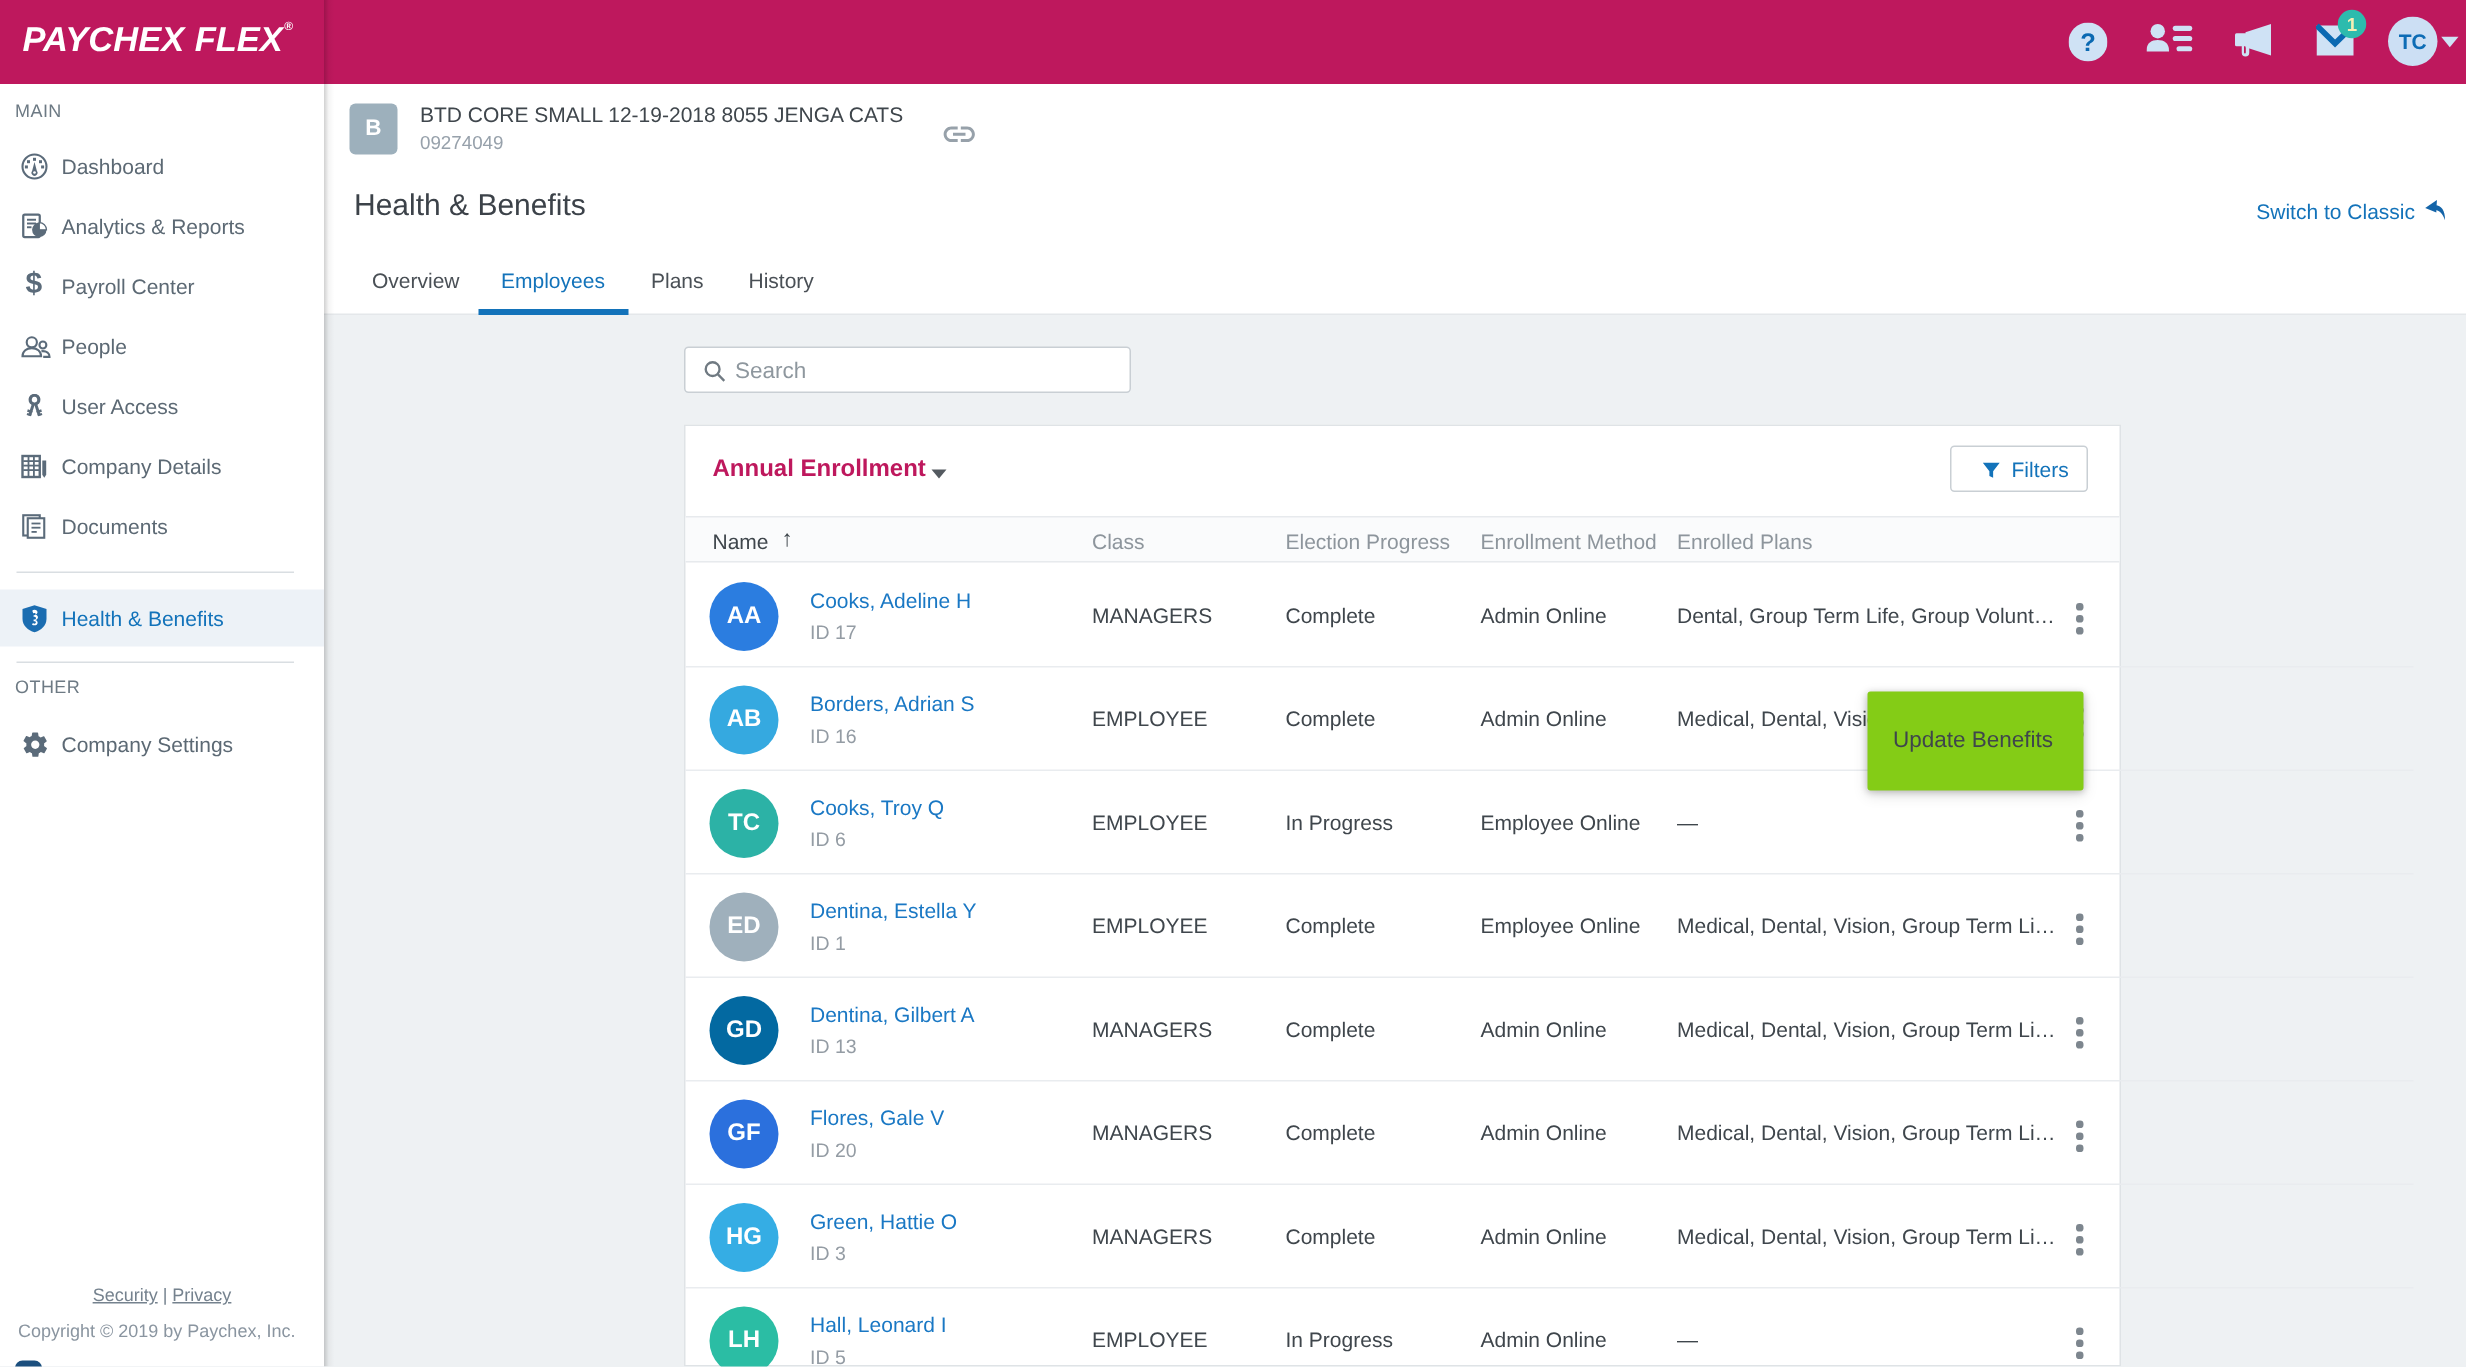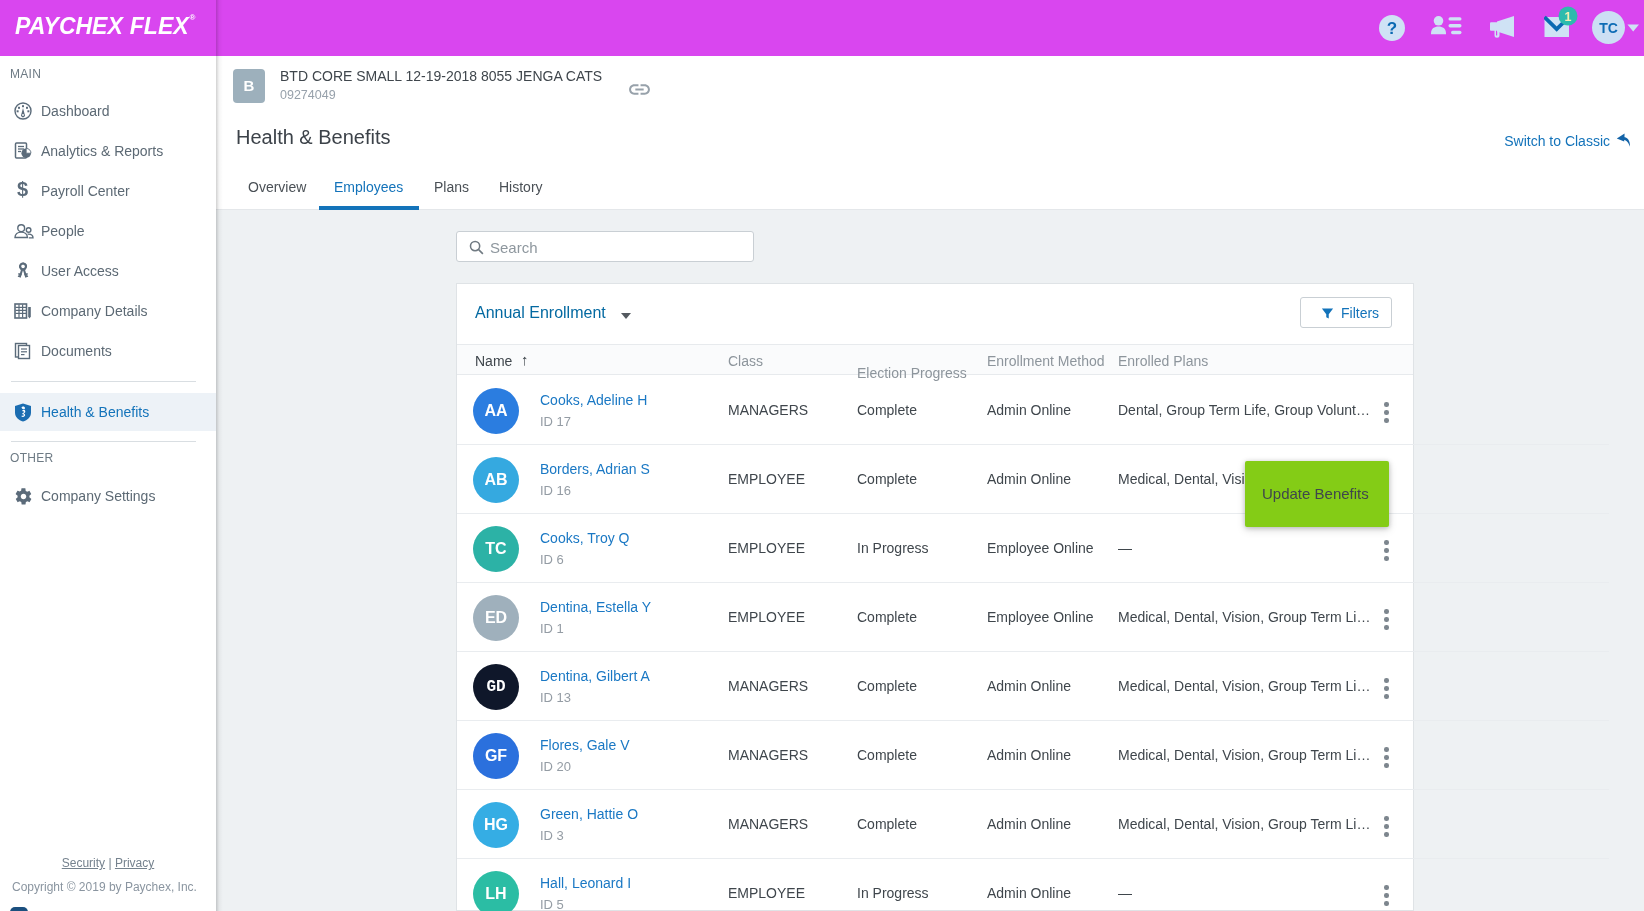--- a/index.html
+++ b/index.html
@@ -1,21 +1,21 @@
 <!DOCTYPE html>
 <html><head>
 <meta charset="utf-8">
 <style>
   * { margin:0; padding:0; box-sizing:border-box; }
   html,body { width:1644px; height:911px; overflow:hidden; }
   body { font-family:"Liberation Sans", sans-serif; background:#eef1f3; }
   #app { position:relative; width:1644px; height:911px; overflow:hidden; }
 
   
-  #topbar { position:absolute; left:0; top:0; width:1644px; height:56px; background:#d946ef; z-index:30; }
+  #topbar { position:absolute; left:0; top:0; width:1644px; height:56px; background:#be185d; z-index:30; }
   #logo { position:absolute; left:15px; top:13px; color:#fff; font-size:23px; font-weight:bold; font-style:italic; letter-spacing:0px; white-space:nowrap; }
   #logo .flex { margin-left:7px; }
   #logo sup { font-size:8px; font-style:normal; vertical-align:14px; margin-left:1px; }
   .hicon { position:absolute; top:0; }
 
   
   #sidebar { position:absolute; left:0; top:56px; width:216px; height:855px; background:#fff; z-index:10; }
   #edge { position:absolute; left:216px; top:0; width:7px; height:911px; z-index:40; background:linear-gradient(to right, rgba(0,0,0,0.18), rgba(0,0,0,0.04) 45%, rgba(0,0,0,0) 100%); }
   .sec-label { position:absolute; left:10px; font-size:12px; color:#6d7a84; letter-spacing:0.3px; }
   .nav-item { position:absolute; left:0; width:216px; height:40px; }
@@ -41,21 +41,21 @@
   #switchc svg { vertical-align:-3px; margin-left:6px; }
   .tab { position:absolute; top:123px; font-size:14px; color:#4a5056; }
   .tab.active { color:#1373ba; }
   #tabline { position:absolute; left:103px; top:150px; width:100px; height:4px; background:#1373ba; }
 
   #searchbox { position:absolute; left:240px; top:175px; width:298px; height:31px; background:#fff; border:1px solid #c9cfd4; border-radius:3px; }
   #searchbox .ph { position:absolute; left:33px; top:7px; font-size:15px; color:#8e979e; }
   #searchbox svg { position:absolute; left:11px; top:7px; }
 
   #card { position:absolute; left:240px; top:227px; width:958px; height:628px; background:#fff; border:1px solid #dfe3e6; }
-  #ae { position:absolute; left:18px; top:20px; font-size:16px; color:#0369a1; }
+  #ae { position:absolute; left:18px; top:20px; font-size:16px; color:#be185d;font-weight:bold; }
   #aecaret { position:absolute; left:164px; top:29px; width:0; height:0; border-left:5.5px solid transparent; border-right:5.5px solid transparent; border-top:6px solid #545a60; }
   #filters { position:absolute; left:843px; top:13px; width:92px; height:31px; border:1px solid #c9cfd4; border-radius:3px; background:#fff; }
   #filters .ft { position:absolute; left:40px; top:7px; font-size:14px; color:#1373ba; }
   #filters svg { position:absolute; left:19px; top:8px; }
 
   #thead { position:absolute; left:0; top:60px; width:956px; height:31px; background:#fafbfc; border-top:1px solid #e7eaed; border-bottom:1px solid #e7eaed; font-size:14px; }
   #thead span { position:absolute; top:8px; color:#8d959c; }
   #thead .cname { color:#3f464c; }
 
   .row { position:absolute; left:0; width:1152px; height:69px; border-bottom:1px solid #e9ecef; }
@@ -210,21 +210,21 @@
       <div id="filters">
         <svg width="15" height="15" viewBox="0 0 24 24" fill="#1373ba">
             <path d="M3 4h18l-7 9v7l-4-2v-5L3 4z"></path>
           </svg>
         <span class="ft">Filters</span>
       </div>
       <div id="thead">
         <span class="cname" style="left:18px;">Name</span>
         <span style="left:64px; top:6px; color:#3f464c; font-size:15px;">↑</span>
         <span style="left:271px;">Class</span>
-        <span style="left:400px;margin-top:12px;">Election Progress</span>
+        <span style="left:400px;">Election Progress</span>
         <span style="left:530px;">Enrollment Method</span>
         <span style="left:661px;">Enrolled Plans</span>
       </div>
       <div class="row" style="top:92px;">
         <div class="av" style="background:#2b7de0;">AA</div>
         <div class="nm">Cooks, Adeline H</div>
           <div class="eid">ID 17</div>
         <div class="c2">MANAGERS</div>
           <div class="c3">Complete</div>
           <div class="c4">Admin Online</div>
@@ -271,21 +271,21 @@
           <div class="c3">Complete</div>
           <div class="c4">Employee Online</div>
         <div class="c5">Medical, Dental, Vision, Group Term Life, Group Voluntary Term Life</div>
         <div class="kebab" style="top:26px;">
             <i></i>
             <i></i>
             <i></i>
           </div>
       </div>
       <div class="row" style="top:368px;">
-        <div class="av" style="background:#0f172a;font-family:Liberation Mono, monospace;">GD</div>
+        <div class="av" style="background:#0369a1;">GD</div>
         <div class="nm">Dentina, Gilbert A</div>
           <div class="eid">ID 13</div>
         <div class="c2">MANAGERS</div>
           <div class="c3">Complete</div>
           <div class="c4">Admin Online</div>
         <div class="c5">Medical, Dental, Vision, Group Term Life, Group Voluntary Term Life</div>
         <div class="kebab" style="top:26px;">
             <i></i>
             <i></i>
             <i></i>

